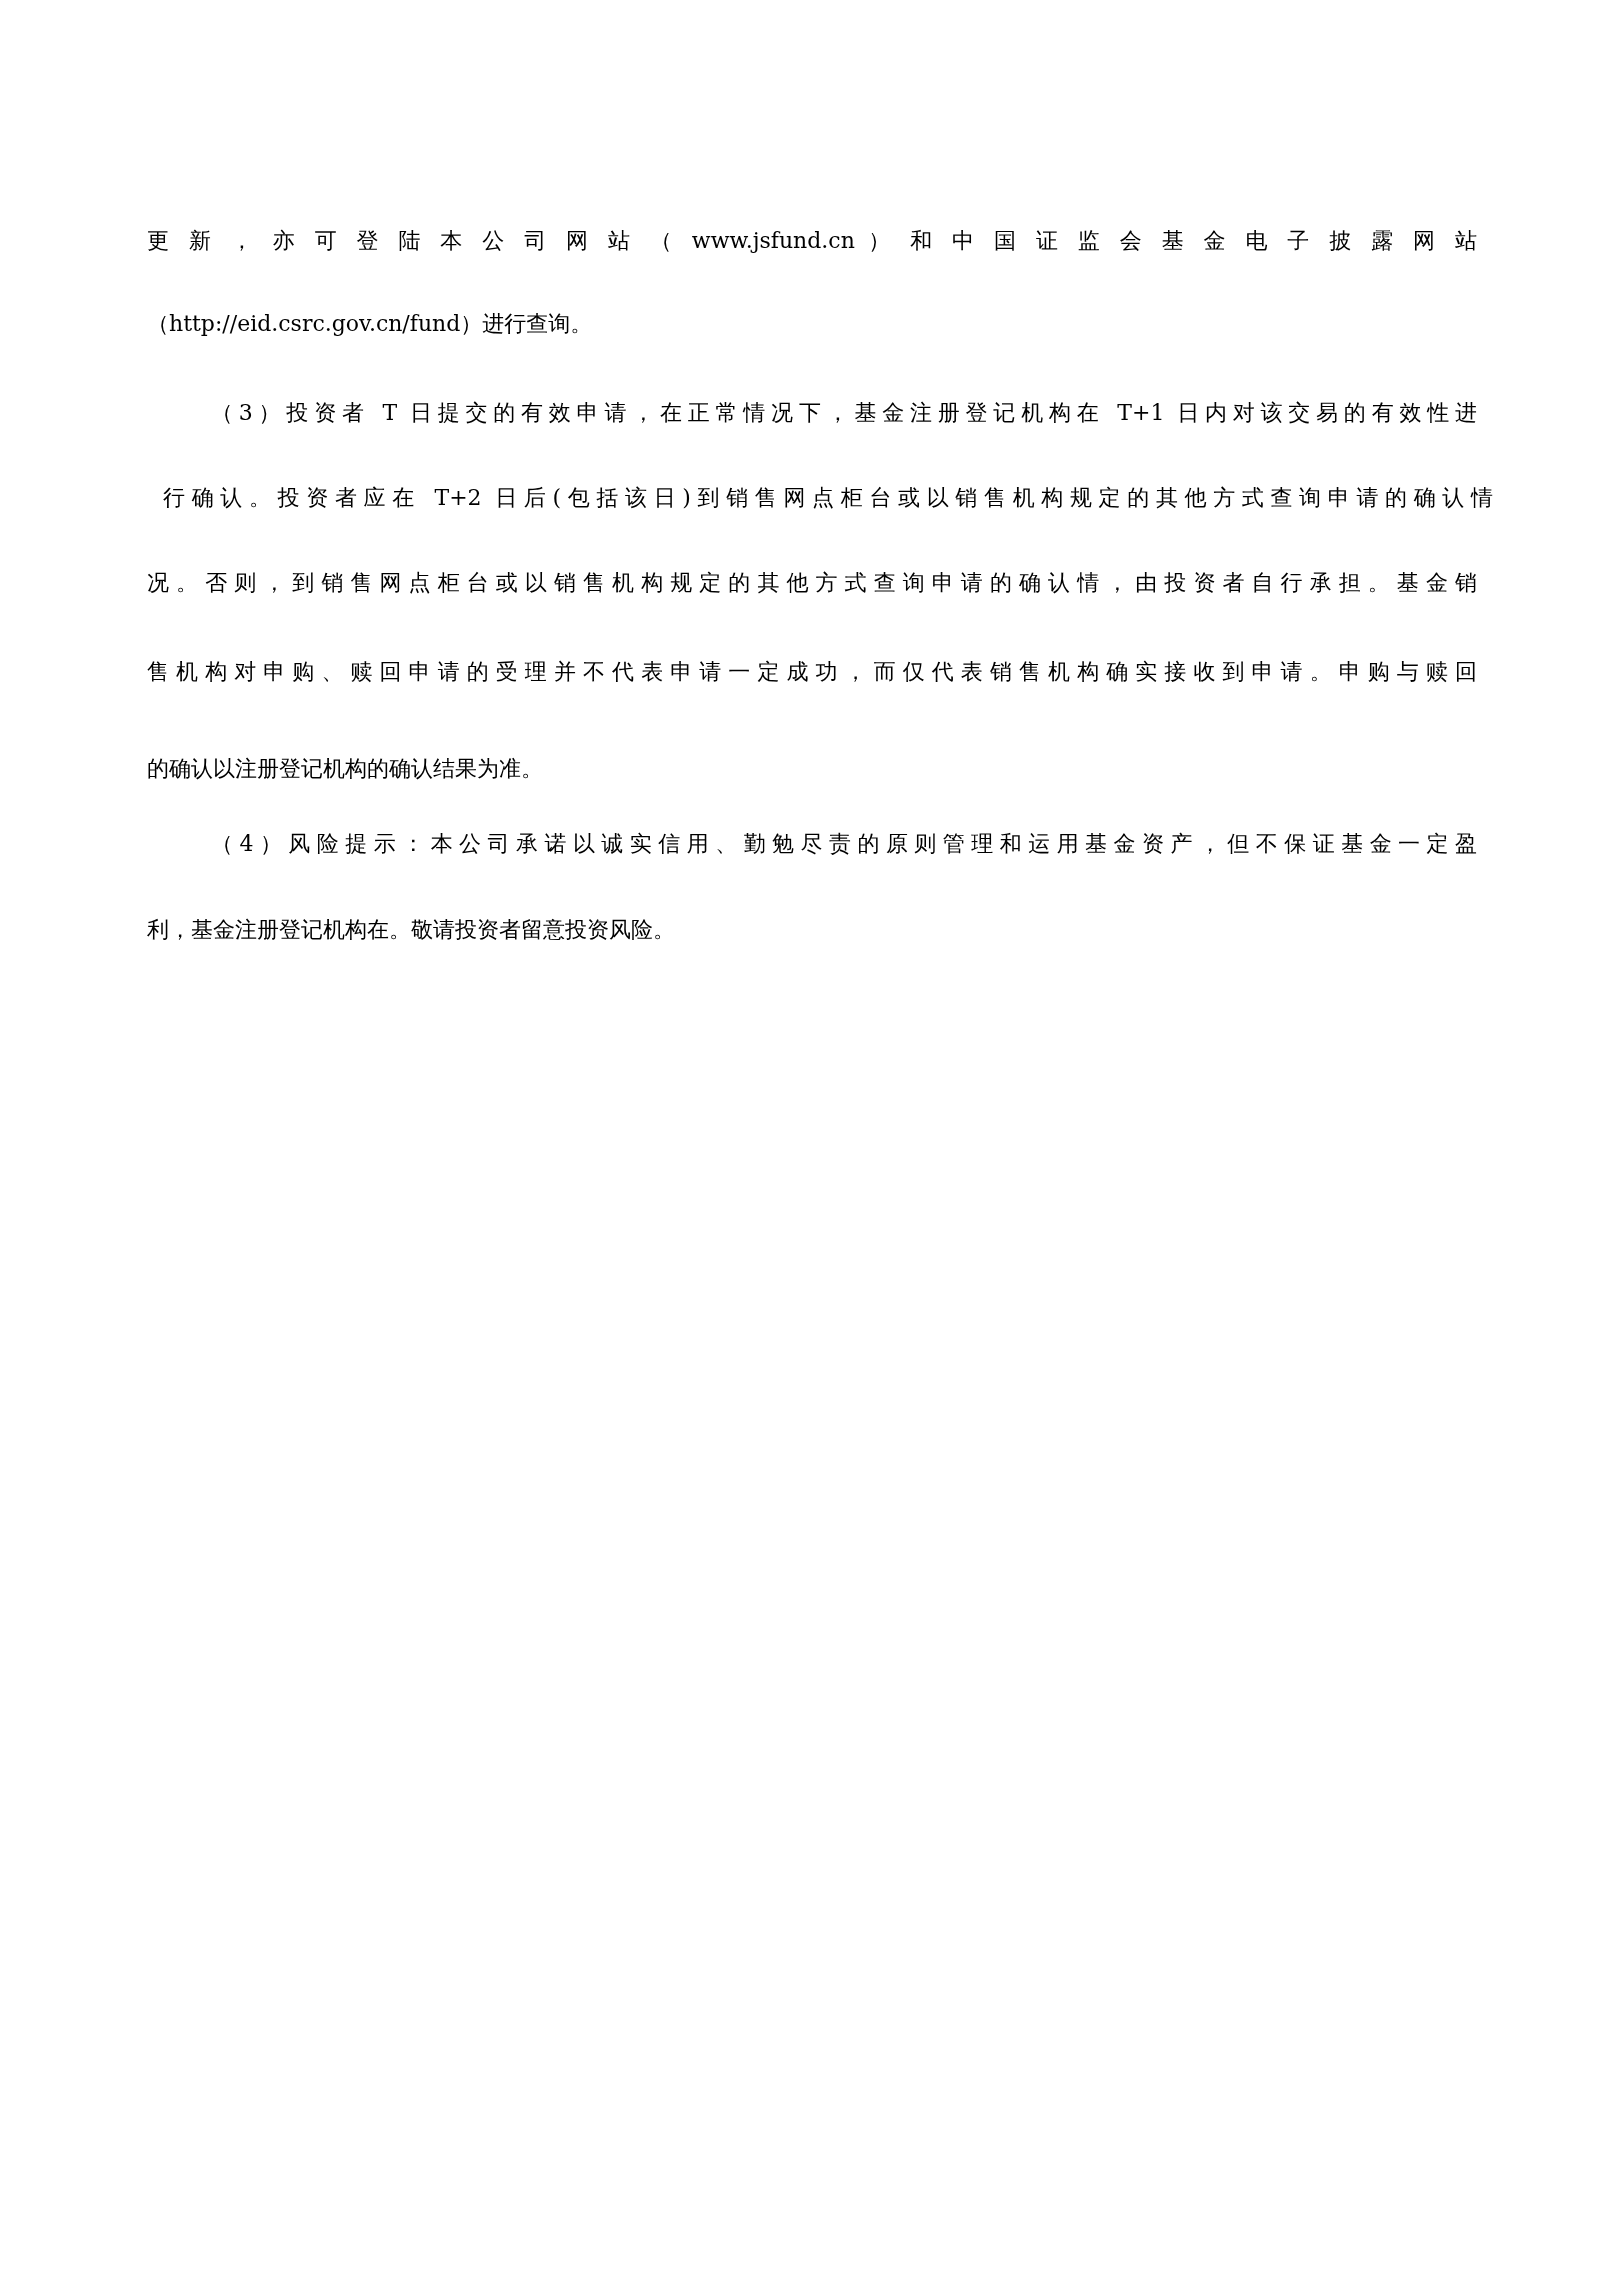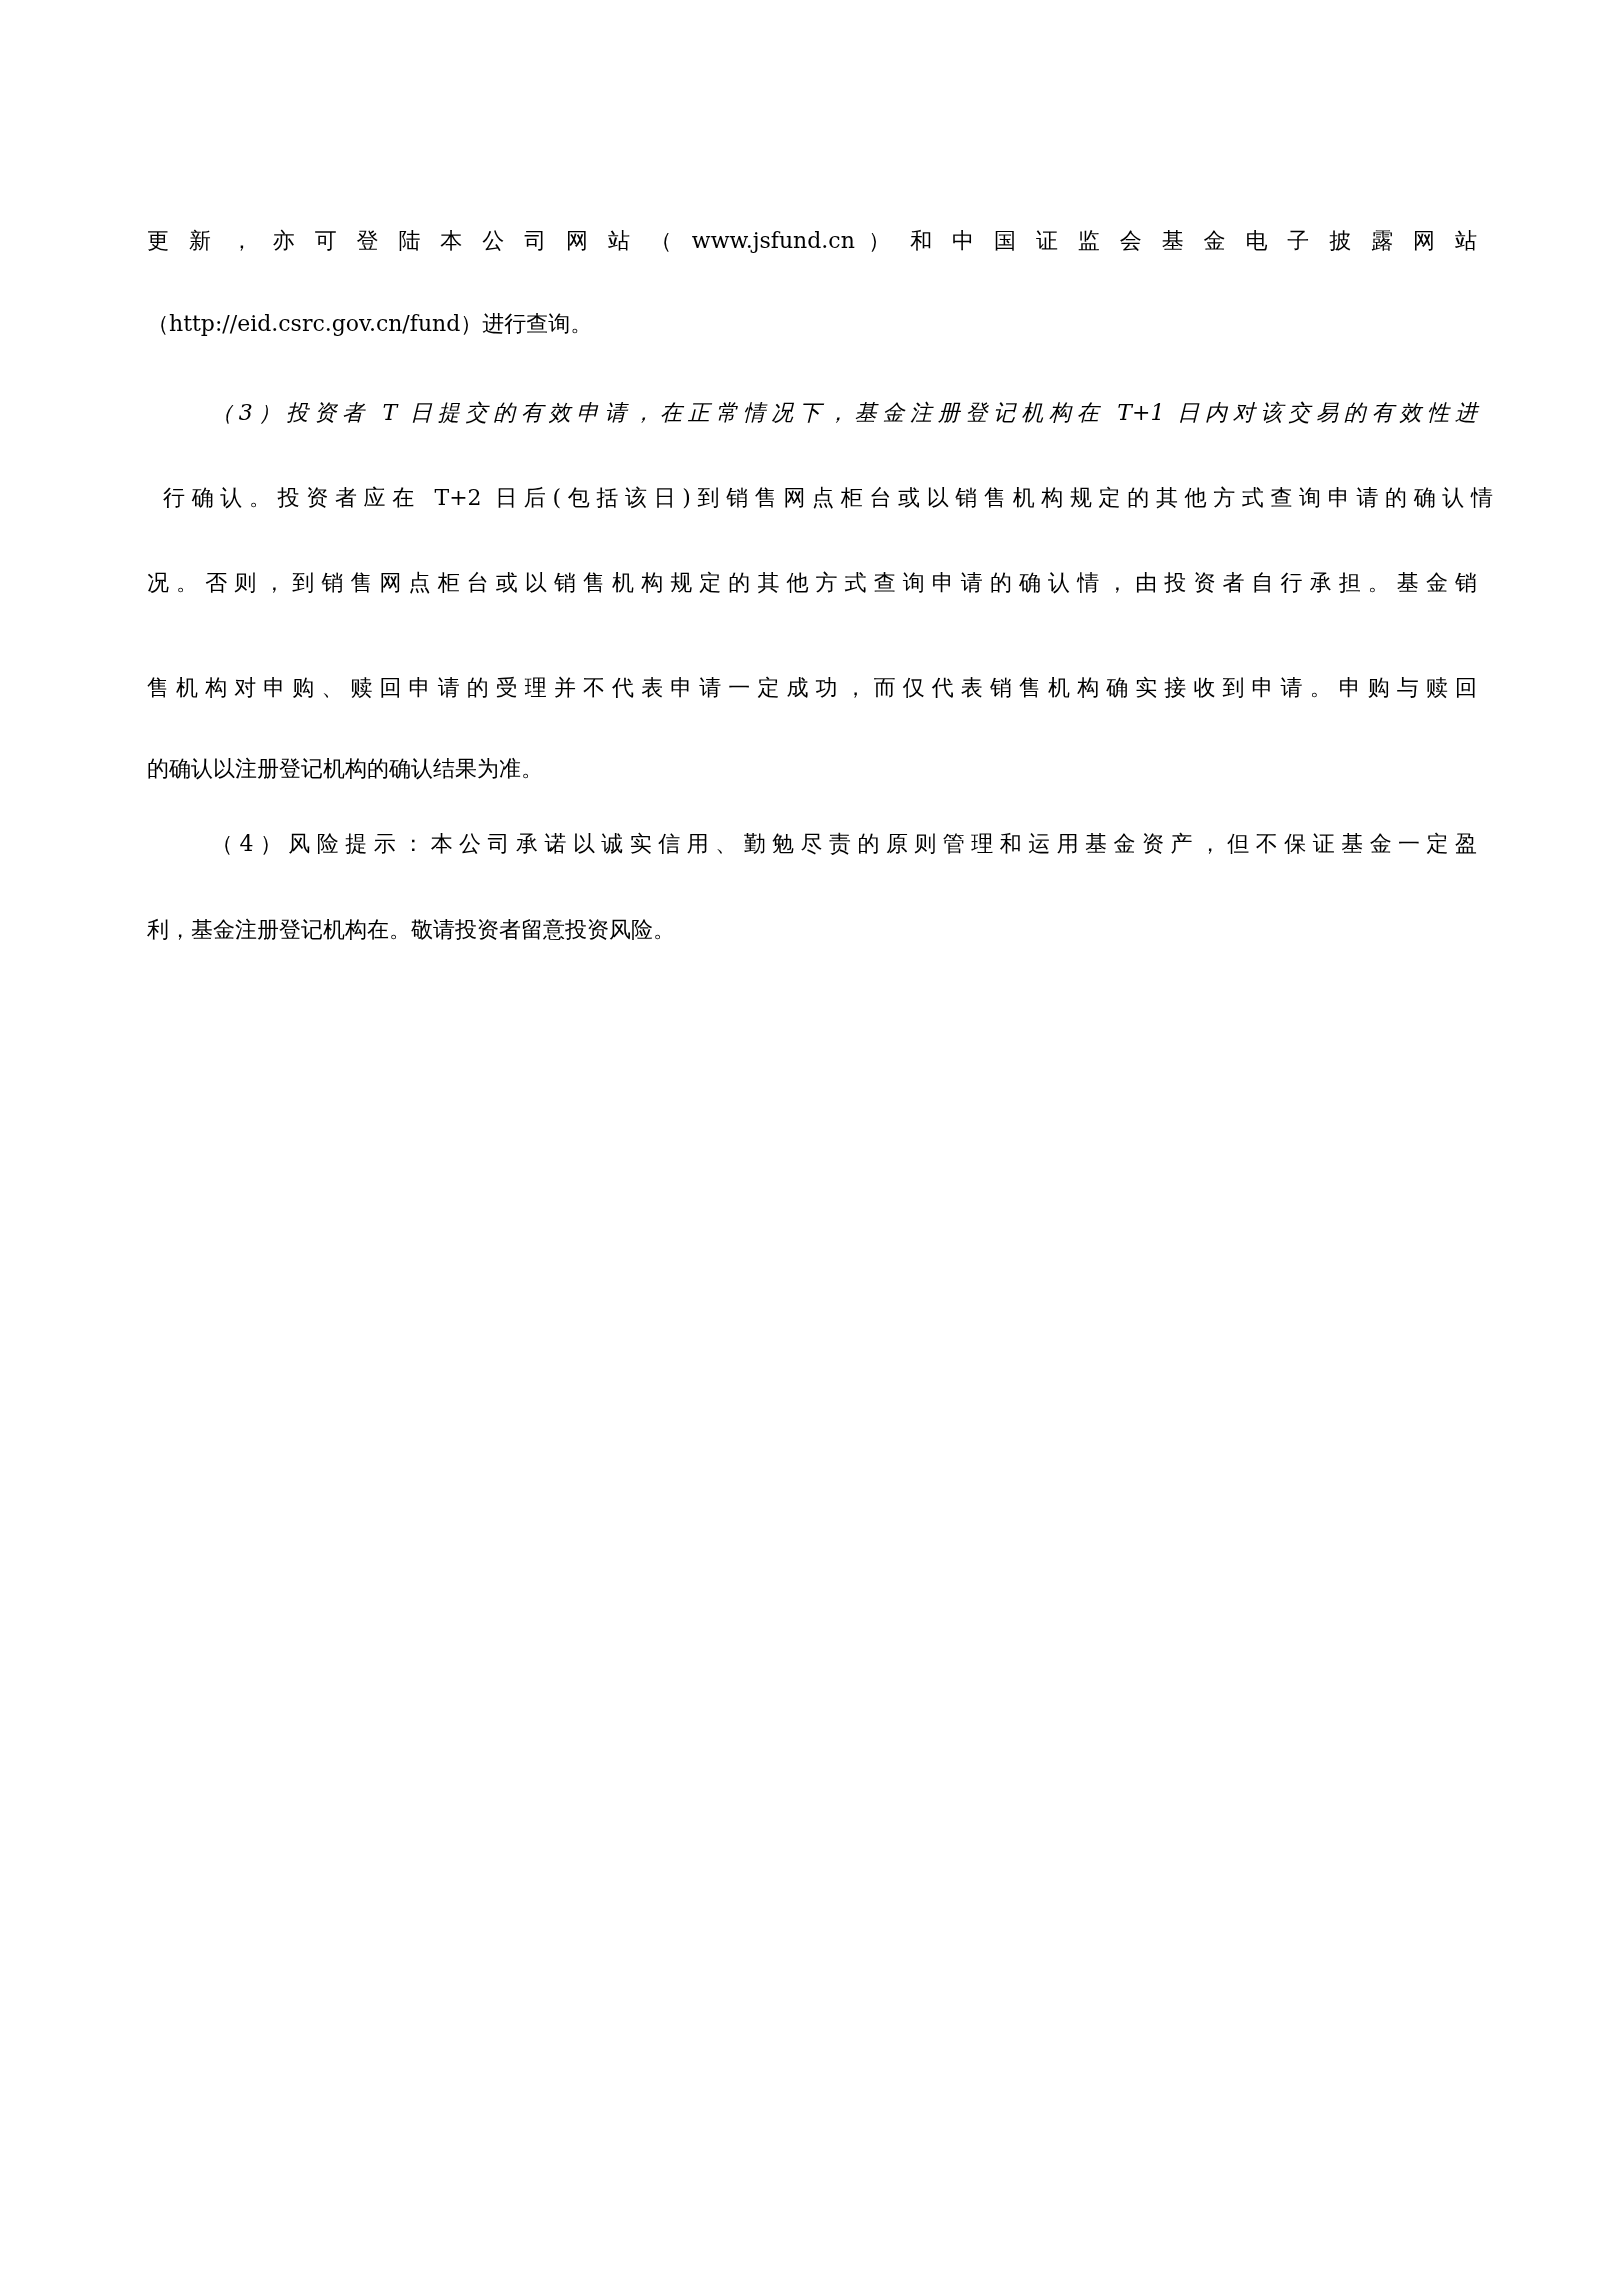--- a/index.html
+++ b/index.html
@@ -47,24 +47,24 @@
 <body>
 
 <div class="page">
 
   <div>
     <div class="line" style="top:221px;">更 新 ， 亦 可 登 陆 本 公 司 网 站 （ www.jsfund.cn ） 和 中 国 证 监 会 基 金 电 子 披 露 网 站</div>
     <div class="line last" style="top:304px;">（http://eid.csrc.gov.cn/fund）进行查询。</div>
   </div>
 
   <div>
-    <div class="line indent" style="top:393px;font-style:italic;">（3）投资者 T 日提交的有效申请，在正常情况下，基金注册登记机构在 T+1 日内对该交易的有效性进</div>
+    <div class="line indent" style="top:393px;">（3）投资者 T 日提交的有效申请，在正常情况下，基金注册登记机构在 T+1 日内对该交易的有效性进</div>
     <div class="line" style="top:478px;margin-left:16px;">行确认。投资者应在 T+2 日后(包括该日)到销售网点柜台或以销售机构规定的其他方式查询申请的确认情</div>
     <div class="line" style="top:563px;">况。否则，到销售网点柜台或以销售机构规定的其他方式查询申请的确认情，由投资者自行承担。基金销</div>
-    <div class="line" style="top:668px;">售机构对申购、赎回申请的受理并不代表申请一定成功，而仅代表销售机构确实接收到申请。申购与赎回</div>
+    <div class="line" style="top:654px;font-family:Liberation Mono, monospace;">售机构对申购、赎回申请的受理并不代表申请一定成功，而仅代表销售机构确实接收到申请。申购与赎回</div>
     <div class="line last" style="top:749px;">的确认以注册登记机构的确认结果为准。</div>
   </div>
 
   <div>
     <div class="line indent" style="top:824px;">（4）风险提示：本公司承诺以诚实信用、勤勉尽责的原则管理和运用基金资产，但不保证基金一定盈</div>
     <div class="line last" style="top:910px;">利，基金注册登记机构在。敬请投资者留意投资风险。</div>
   </div>
 
 </div>
 

